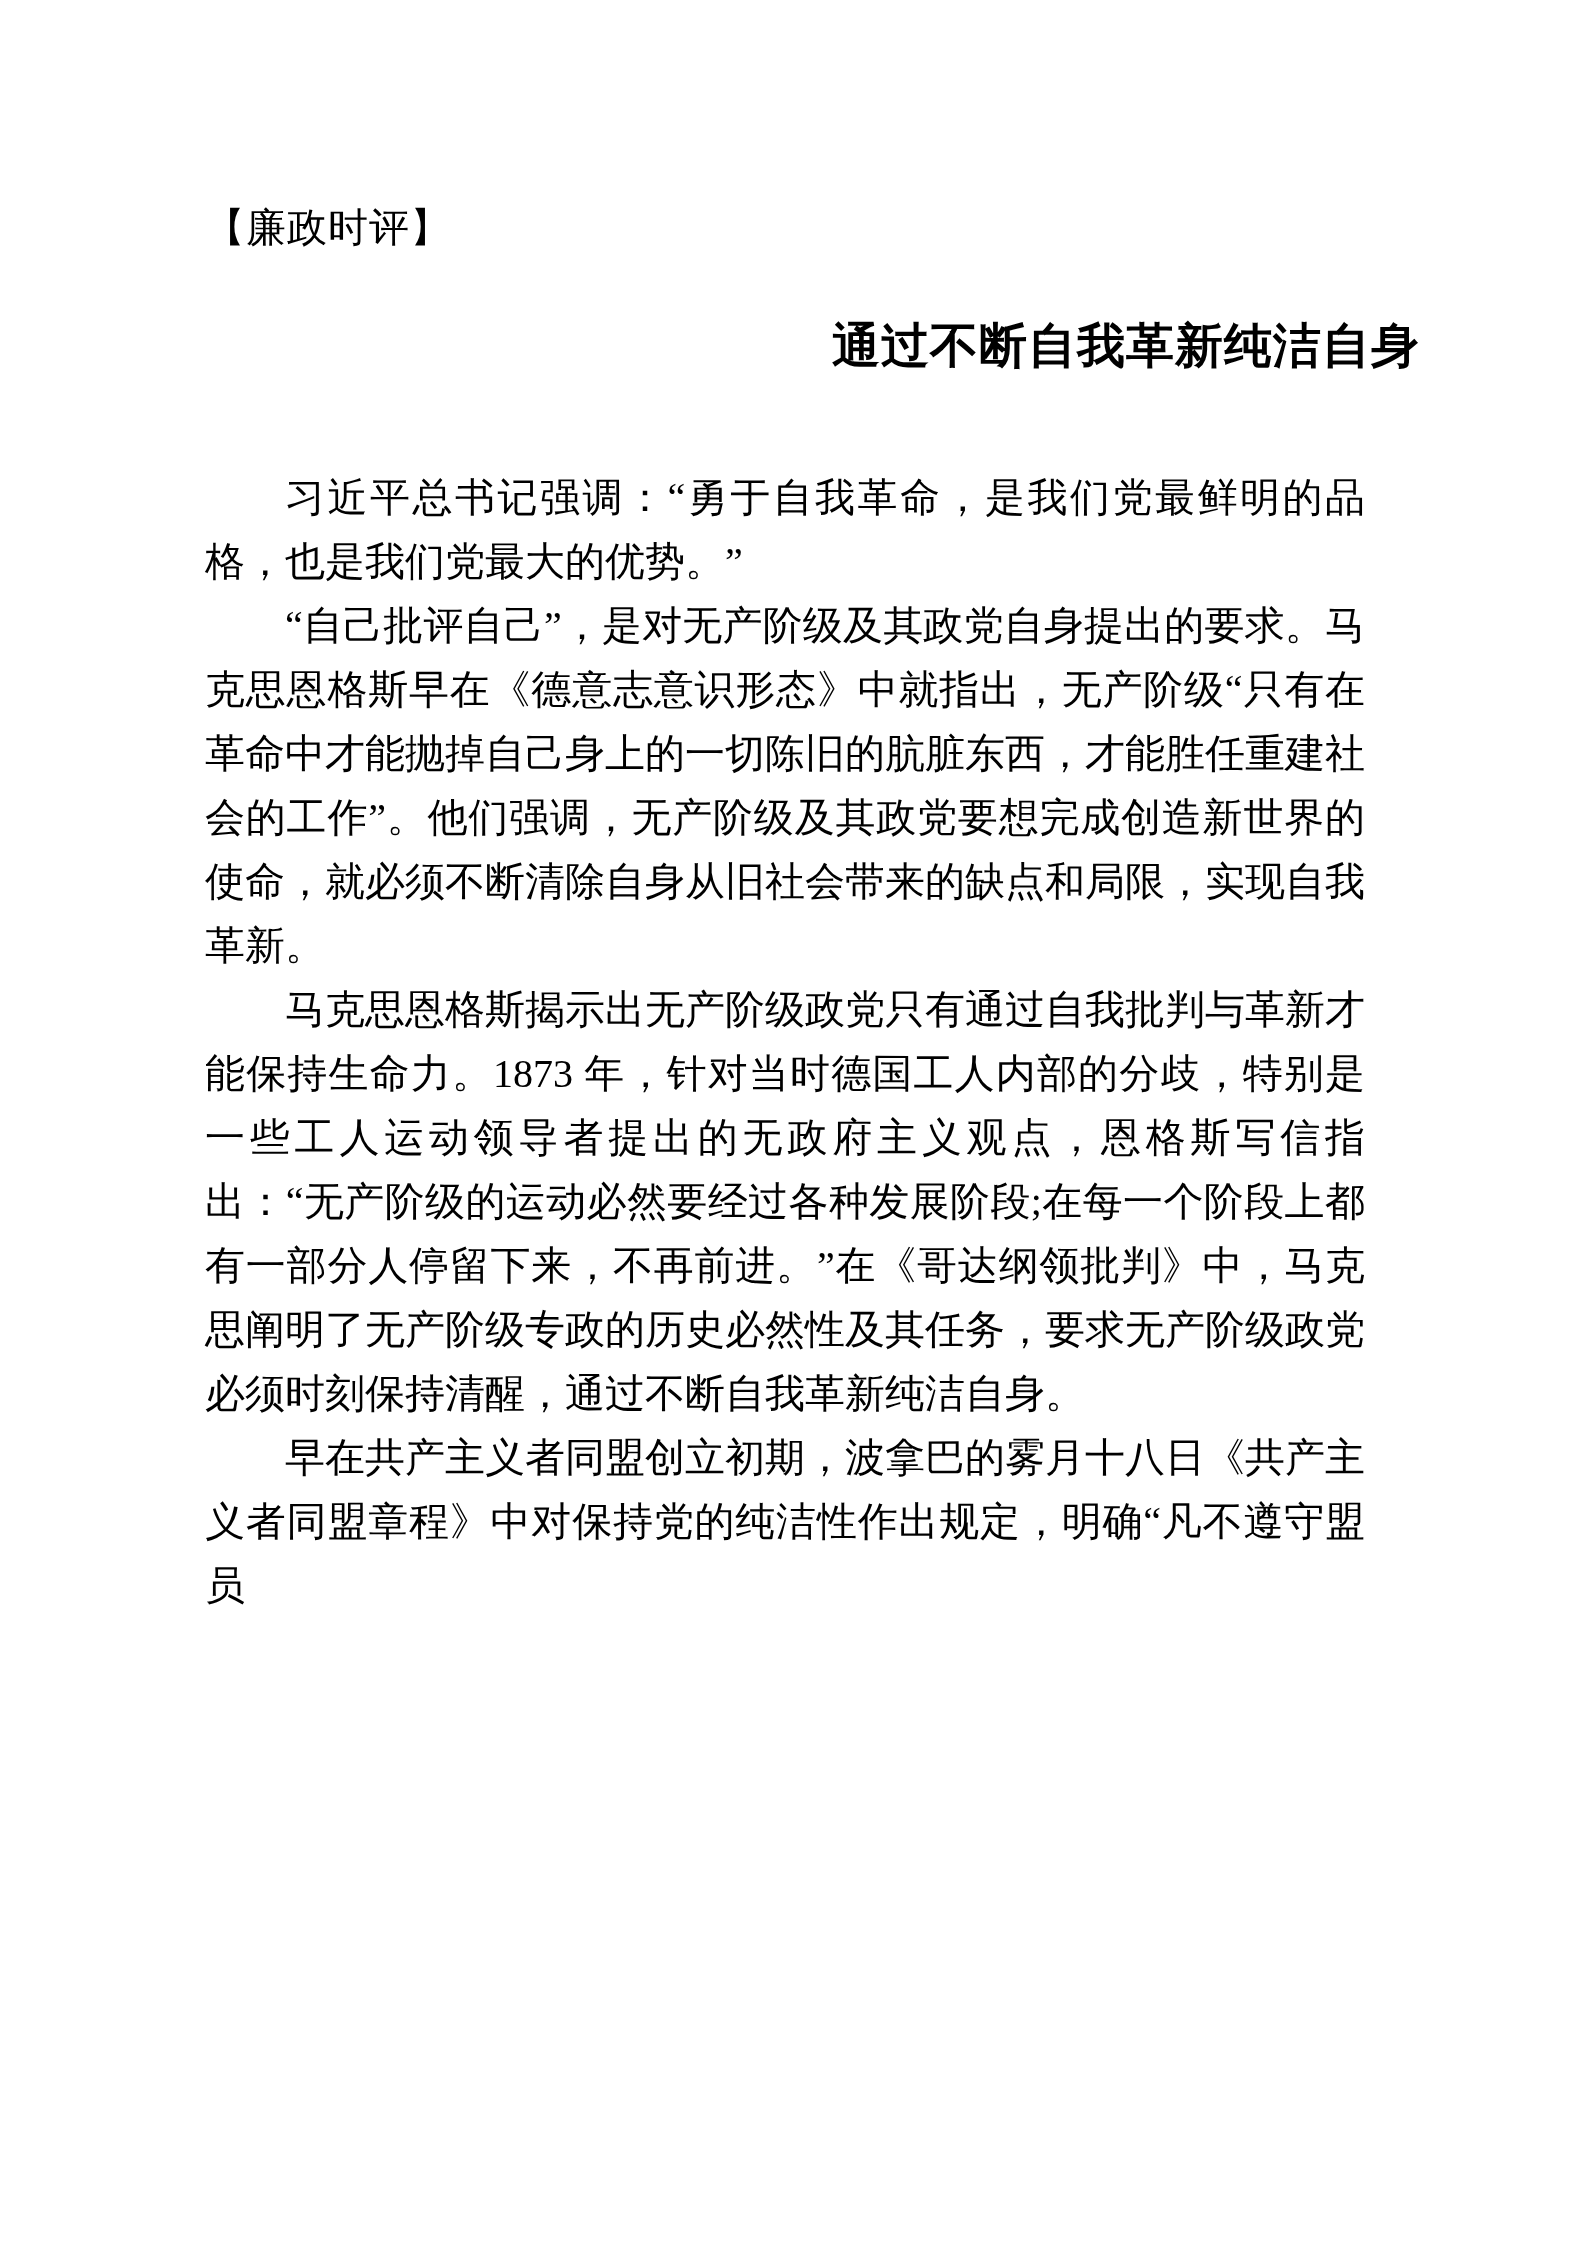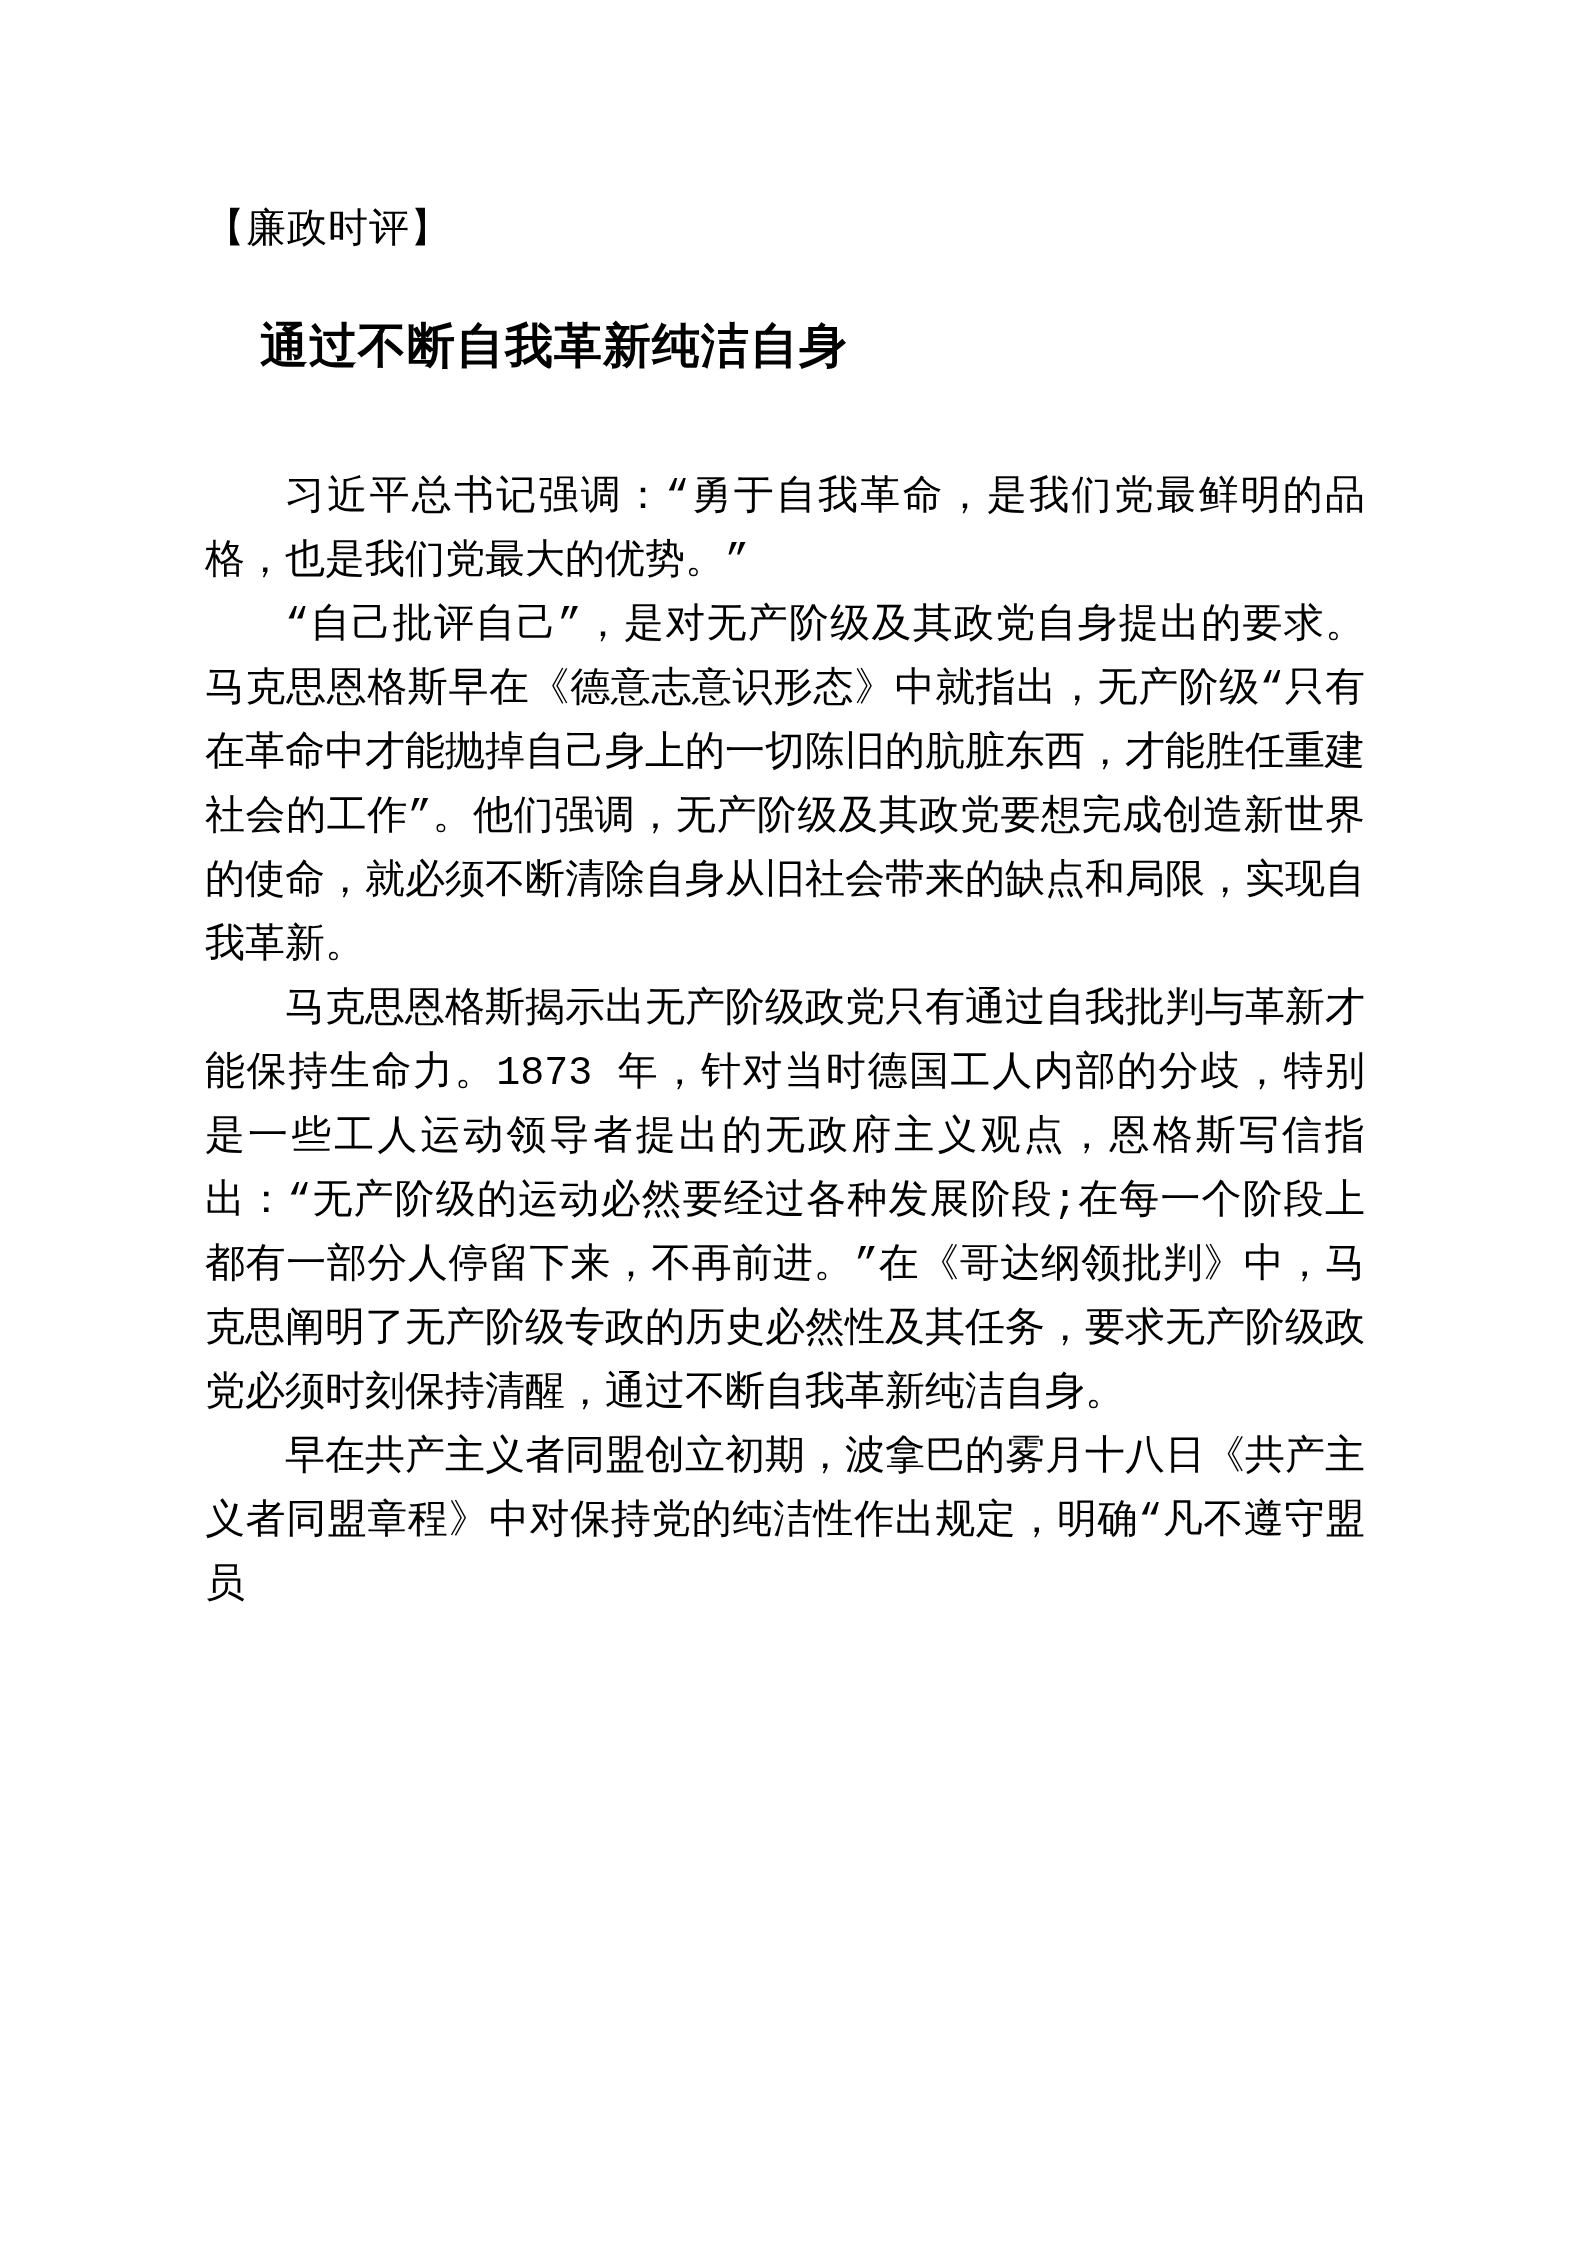--- a/index.html
+++ b/index.html
@@ -27,29 +27,28 @@
   }
   .doc-title {
     position: absolute;
     left: 260px;
     top: 318px;
     width: 1160px;
     margin: 0;
     font-size: 48px;
     font-weight: bold;
     line-height: 1.15;
-    text-align: left;
+    text-align: right;
     letter-spacing: 1px;
   }
   .doc-body {
     position: absolute;
     left: 205px;
     top: 466px;
     width: 1160px;
-    font-family: Liberation Mono, monospace;
   }
   .doc-body p {
     margin: 0;
     font-size: 40px;
     line-height: 64px;
     text-align: justify;
     text-indent: 2em;
     word-break: break-all;
   }
   .page-footer {

